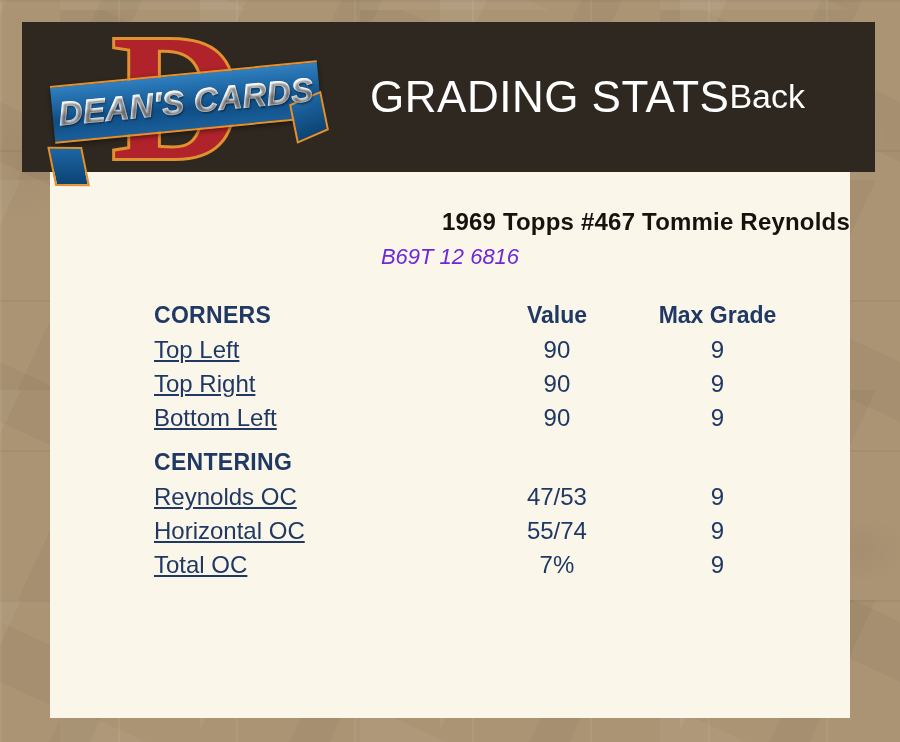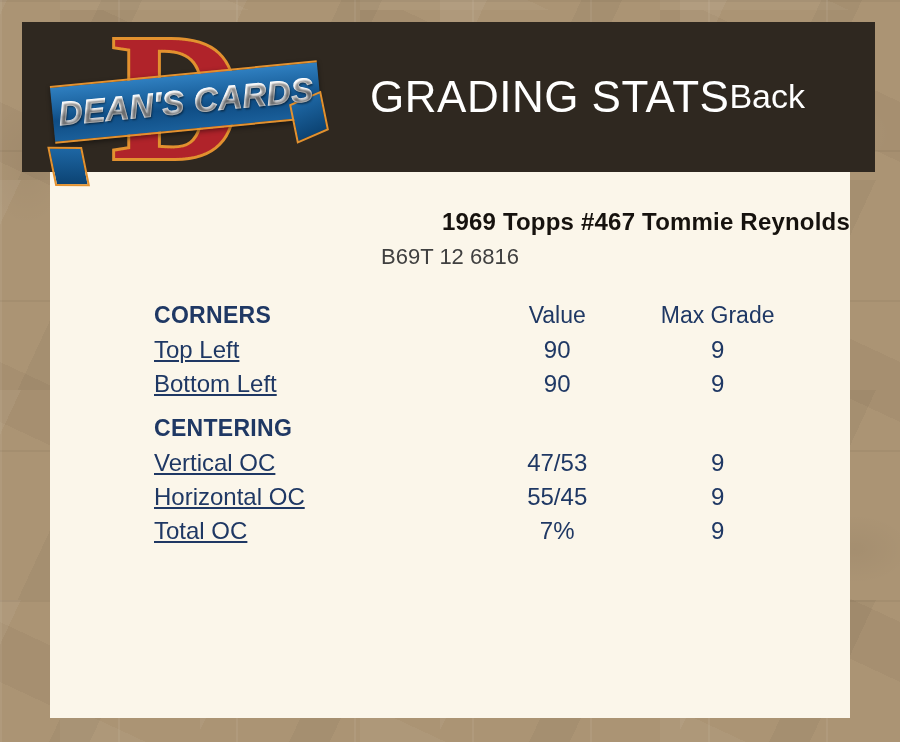--- a/index.html
+++ b/index.html
@@ -154,24 +154,25 @@
 
   #card-title {
     text-align:right;
     color:#16120e;
     font-size: 24px;
     font-weight: bold;
     letter-spacing: 0.2px;
   }
   #card-code {
     text-align:center;
-    color:#404040;
+    color:#6d28d9;
     font-size: 22px;
     font-weight: normal;
     margin-top: 8px;
+    font-style: italic;
   }
 
   
   #stats {
     margin-top: 32px;
     padding-left: 104px;
     padding-right: 52px;
   }
   table.stats-table {
     width: 100%;
@@ -191,21 +192,21 @@
 
   .section-name {
     color:#1f3864;
     font-size: 23px;
     font-weight: bold;
     letter-spacing: 0.3px;
   }
   .col-head {
     color:#1f3864;
     font-size: 23px;
-    font-weight: normal;
+    font-weight: bold;
   }
 
   tr.data-row td {
     padding-top: 3px;
     padding-bottom: 3px;
   }
   .row-label {
     color:#1f3864;
     font-size: 24px;
     font-weight: normal;
@@ -257,37 +258,42 @@
             <td class="col-label"><span class="section-name">CORNERS</span></td>
             <td class="col-value"><span class="col-head">Value</span></td>
             <td class="col-grade"><span class="col-head">Max Grade</span></td>
           </tr>
           <tr class="data-row">
             <td class="col-label row-label">Top Left</td>
             <td class="col-value row-value">90</td>
             <td class="col-grade row-grade">9</td>
           </tr>
           <tr class="data-row">
+            <td class="col-label row-label">Top Right</td>
+            <td class="col-value row-value">90</td>
+            <td class="col-grade row-grade">9</td>
+          </tr>
+          <tr class="data-row">
             <td class="col-label row-label">Bottom Left</td>
             <td class="col-value row-value">90</td>
             <td class="col-grade row-grade">9</td>
           </tr>
           <tr class="section-row">
             <td class="col-label"><span class="section-name">CENTERING</span></td>
             <td class="col-value"></td>
             <td class="col-grade"></td>
           </tr>
           <tr class="data-row">
-            <td class="col-label row-label">Vertical OC</td>
+            <td class="col-label row-label">Reynolds OC</td>
             <td class="col-value row-value">47/53</td>
             <td class="col-grade row-grade">9</td>
           </tr>
           <tr class="data-row">
             <td class="col-label row-label">Horizontal OC</td>
-            <td class="col-value row-value">55/45</td>
+            <td class="col-value row-value">55/74</td>
             <td class="col-grade row-grade">9</td>
           </tr>
           <tr class="data-row">
             <td class="col-label row-label">Total OC</td>
             <td class="col-value row-value">7%</td>
             <td class="col-grade row-grade">9</td>
           </tr>
         </tbody>
     </table>
   </div>

